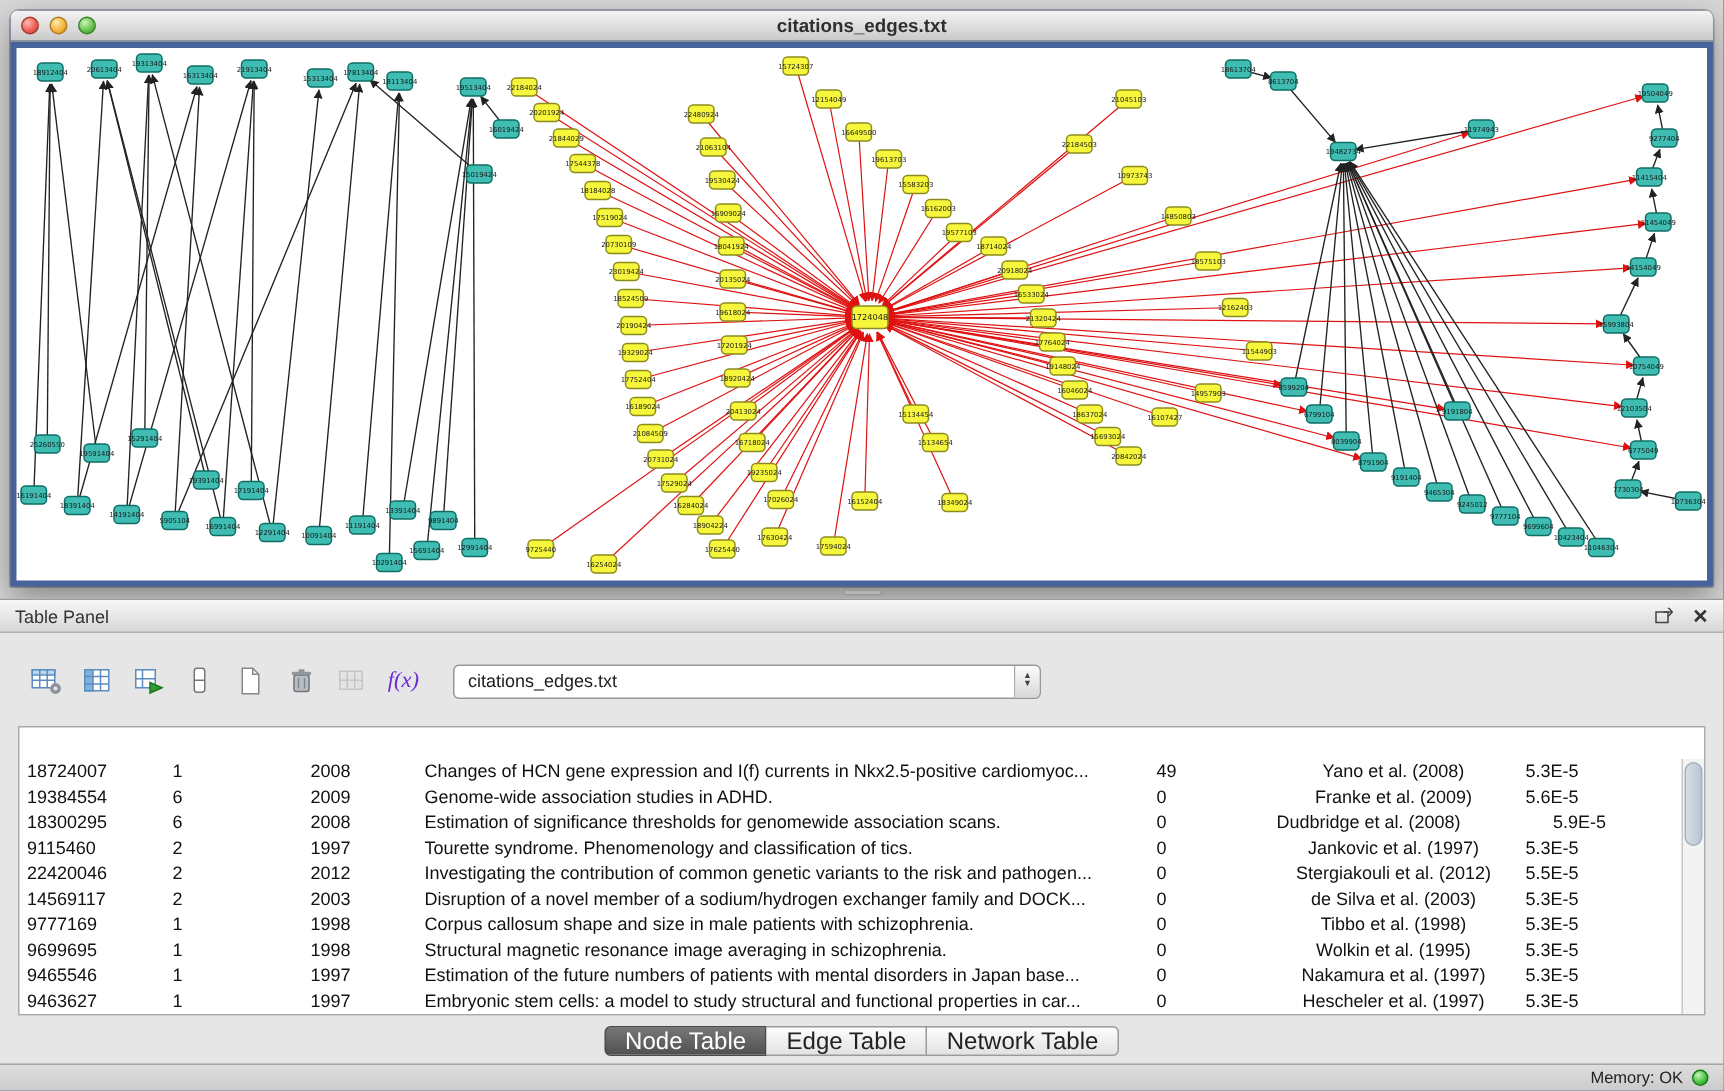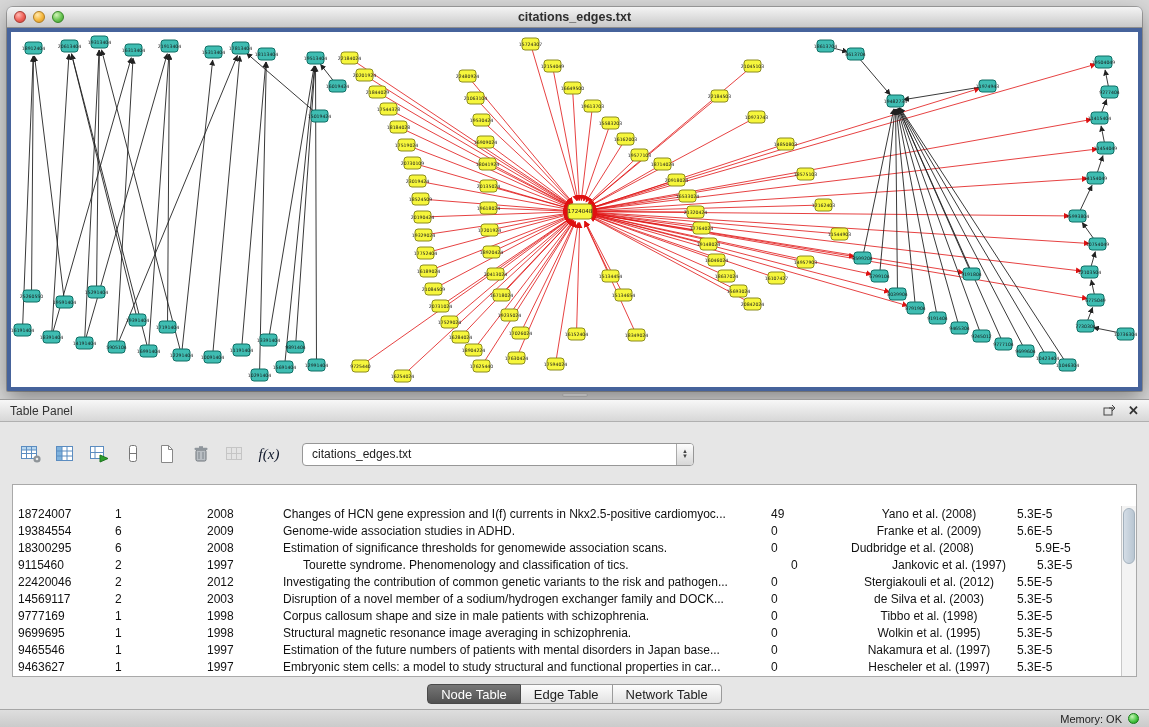--- a/index.html
+++ b/index.html
@@ -53,21 +53,21 @@
   .panel-header .spacer{ flex:1; }
   .ph-btn{ margin-left:12px; color:#444; display:flex; align-items:center; cursor:default; }
   .ph-btn.x{ font-size:13px; font-weight:bold; color:#333; }
 
   .toolbar{ display:flex; align-items:center; margin:16px 0 0 16px; height:32px; }
   .tbtn{
     width:30px; height:28px; display:flex; align-items:center; justify-content:center;
     background:transparent; border:none; margin-right:4px;
   }
   .tbtn.disabled{ opacity:.5; }
-  .fx{ font-family:"Liberation Serif", serif; font-style:italic; font-size:15px; color:#0f172a; }
+  .fx{ font-family:"Liberation Serif", serif; font-style:italic; font-size:15px; color:#6d28d9; }
   .combo{
     width:392px; height:23px; margin-left:14px;
     background:#fff; border:1px solid #979797; border-radius:4px;
     display:flex; align-items:center;
   }
   .combo .val{ flex:1; padding:0 9px; font-size:12px; color:#1c1c1c; white-space:nowrap; overflow:hidden; }
   .combo .step{
     width:17px; height:21px; border-left:1px solid #aaa;
     background:linear-gradient(#fdfdfd,#d7d7d7); border-radius:0 3px 3px 0;
     display:flex; flex-direction:column; align-items:center; justify-content:center;
@@ -95,21 +95,21 @@
     background:#f3f3f3; border-left:1px solid #c8c8c8;
   }
   .vthumb{
     margin:2px 1px; height:56px; border-radius:7px;
     background:linear-gradient(90deg,#d4dde6,#b9c6d2);
     border:1px solid #a3b1bd;
   }
 
   .tabs{ display:flex; justify-content:center; margin-top:7px; }
   .tab{
-    height:20px; line-height:19px; padding:0 13px; font-size:13px; color:#222;
+    height:20px; line-height:19px; padding:0 13px; font-size:16px; color:#222;
     background:linear-gradient(#fdfdfd,#e2e2e2);
     border:1px solid #9b9b9b; border-left:none;
   }
   .tab:first-child{ border-left:1px solid #9b9b9b; border-radius:4px 0 0 4px; }
   .tab:last-child{ border-radius:0 4px 4px 0; }
   .tab.selected{
     background:linear-gradient(#767676,#515151); color:#fff; border-color:#4a4a4a;
   }
 
   
@@ -885,21 +885,21 @@
           <div class="td" style="width: 76px; text-align: left;">2008</div>
           <div class="td" style="width: 488px; text-align: left;">Estimation of significance thresholds for genomewide association scans.</div>
           <div class="td" style="width: 80px; text-align: left;">0</div>
           <div class="td" style="width: 166px; text-align: left;">Dudbridge et al. (2008)</div>
           <div class="td" style="width: 82px; text-align: center;">5.9E-5</div>
         </div>
         <div class="tr">
           <div class="td" style="width: 97px; text-align: left;">9115460</div>
           <div class="td" style="width: 92px; text-align: left;">2</div>
           <div class="td" style="width: 76px; text-align: left;">1997</div>
-          <div class="td" style="width: 488px; text-align: left; margin-left: 20px;">Tourette syndrome. Phenomenology and classification of tics.</div>
+          <div class="td" style="width: 488px; text-align: left;">Tourette syndrome. Phenomenology and classification of tics.</div>
           <div class="td" style="width: 80px; text-align: left;">0</div>
           <div class="td" style="width: 166px; text-align: center;">Jankovic et al. (1997)</div>
           <div class="td" style="width: 82px; text-align: left;">5.3E-5</div>
         </div>
         <div class="tr">
           <div class="td" style="width: 97px; text-align: left;">22420046</div>
           <div class="td" style="width: 92px; text-align: left;">2</div>
           <div class="td" style="width: 76px; text-align: left;">2012</div>
           <div class="td" style="width: 488px; text-align: left;">Investigating the contribution of common genetic variants to the risk and pathogen...</div>
           <div class="td" style="width: 80px; text-align: left;">0</div>

